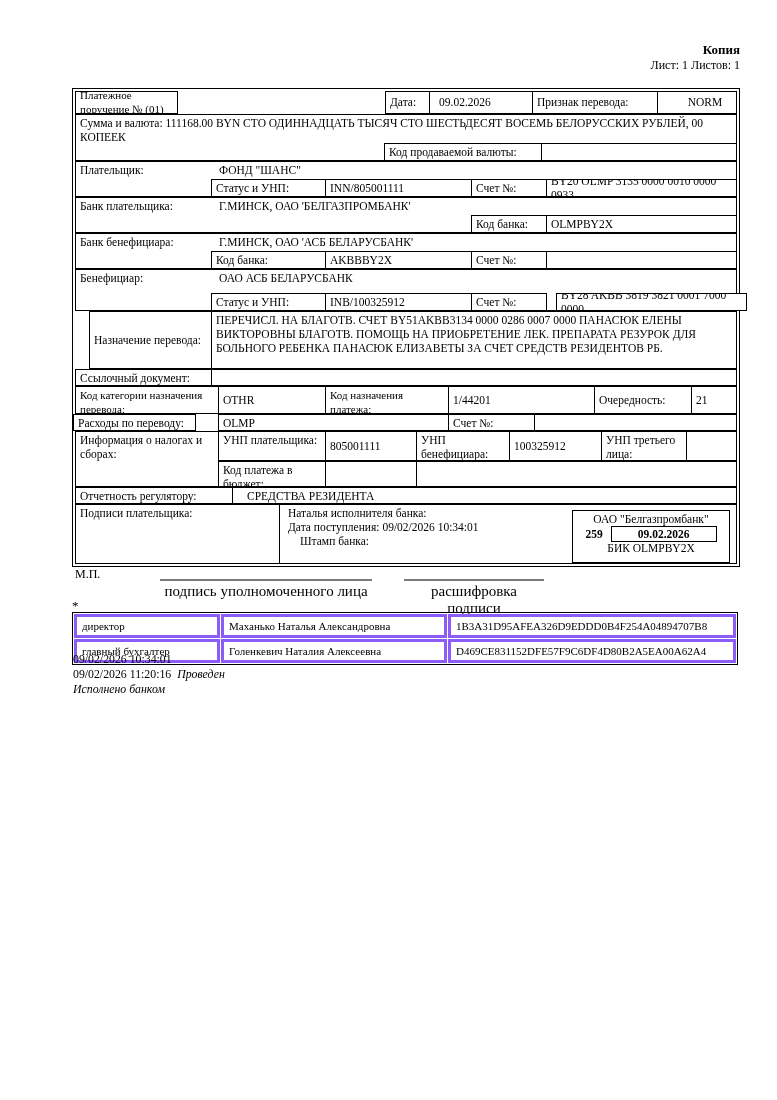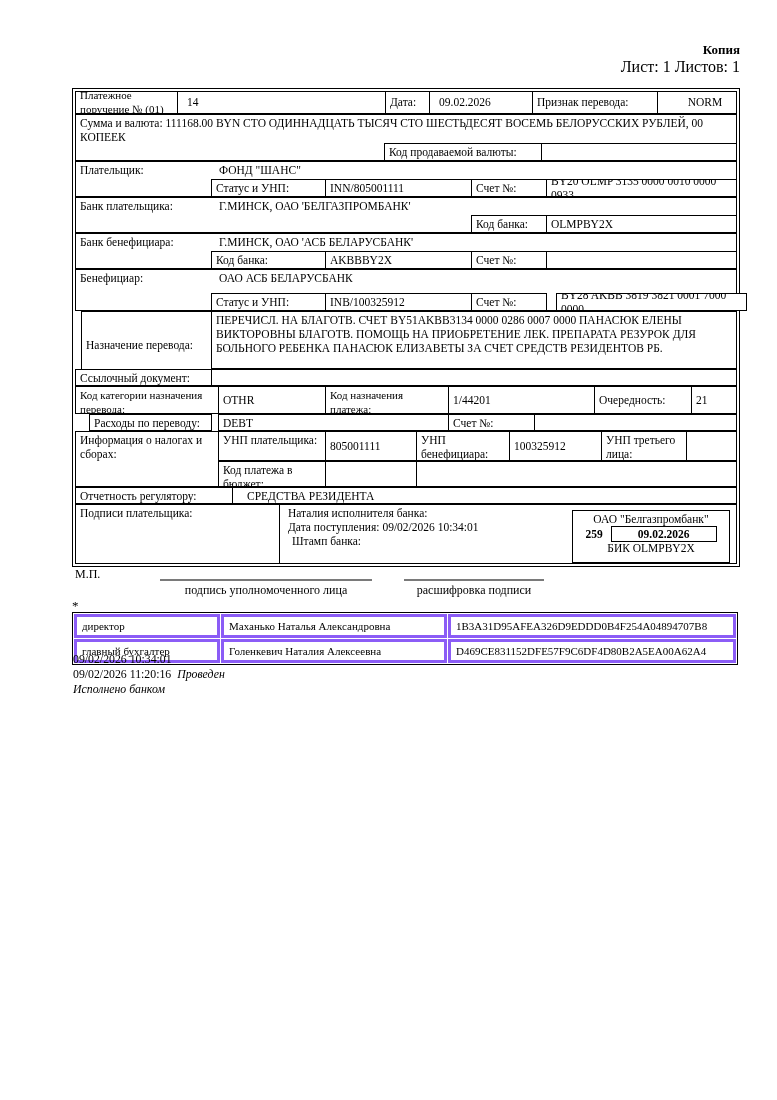--- a/index.html
+++ b/index.html
@@ -5,22 +5,22 @@
   html,body{margin:0;padding:0;background:#fff;}
   body{width:777px;height:1100px;position:relative;font-family:"Liberation Serif",serif;color:#000;}
   .cell{position:absolute;box-sizing:border-box;border:1px solid #000;padding:1px 4px;
         font-size:11.5px;line-height:1.22;overflow:hidden;background:#fff;}
   .cc{display:flex;align-items:center;}
   .ctr{justify-content:center;text-align:right;padding-left:20px;}
   .lbl2{font-size:11px;line-height:1.2;}
   .txt{position:absolute;font-size:11.5px;line-height:1.25;white-space:nowrap;}
   #main-table{position:absolute;left:72px;top:88px;width:666px;height:477px;border:1.5px solid #000;background:#fff;}
   #hdr-copy{position:absolute;top:42px;right:37px;font-weight:bold;font-size:13px;}
-  #hdr-sheet{position:absolute;top:58px;right:37px;font-size:16px;}
-  .sigline{position:absolute;border-top:2px solid #7a7a7a;text-align:center;font-size:12px;padding-top:2px;}
+  #hdr-sheet{position:absolute;top:58px;right:37px;font-size:12px;}
+  .sigline{position:absolute;border-top:2px solid #7a7a7a;text-align:center;font-size:15px;padding-top:2px;}
   #signers{position:absolute;left:72px;top:612px;width:666px;border:1px solid #000;
            border-collapse:separate;border-spacing:1px;table-layout:fixed;}
   #signers td{border:3px solid #8b5cf6;font-size:11px;padding:1px 5px;height:16px;overflow:hidden;white-space:nowrap;}
   .statusline{position:absolute;left:73px;font-size:11.8px;}
   .ital{font-style:italic;}
   .stampbox{position:absolute;border:1px solid #000;display:flex;flex-direction:column;align-items:center;
             font-size:11.5px;padding:2px 0;}
   .stamp-mid{display:flex;align-items:center;gap:8px;margin-top:1px;font-weight:bold;}
   .stamp-date{border:1px solid #000;width:104px;text-align:center;font-size:11.5px;padding:1px 0;}
 </style>
@@ -28,21 +28,20 @@
 <body>
 
 <div id="hdr-copy">Копия</div>
 <div id="hdr-sheet">Лист: 1 Листов: 1</div>
 
 <div id="main-table">
 
   <div class="cell cc" style="left:2px;top:2px;width:103px;height:23px">
       <span class="lbl2">Платежное поручение № (01)</span>
     </div>
-  <div class="cell cc" style="left:104px;top:2px;width:209px;height:23px;padding-left:9px">14</div>
   <div class="cell cc" style="left:312px;top:2px;width:45px;height:23px">Дата:</div>
   <div class="cell cc" style="left:356px;top:2px;width:104px;height:23px;padding-left:9px">09.02.2026</div>
   <div class="cell cc" style="left:459px;top:2px;width:126px;height:23px">Признак перевода:</div>
   <div class="cell cc ctr" style="left:584px;top:2px;width:80px;height:23px">NORM</div>
 
   <div class="cell" style="left:2px;top:25px;width:662px;height:47px">
     <span style="white-space:normal">Сумма и валюта: 111168.00 BYN СТО ОДИННАДЦАТЬ ТЫСЯЧ СТО ШЕСТЬДЕСЯТ ВОСЕМЬ БЕЛОРУССКИХ РУБЛЕЙ, 00 КОПЕЕК</span>
   </div>
   <div class="cell cc" style="left:311px;top:54px;width:158px;height:18px">Код продаваемой валюты:</div>
   <div class="cell cc" style="left:468px;top:54px;width:196px;height:18px"></div>
@@ -70,59 +69,59 @@
   <div class="cell cc" style="left:473px;top:162px;width:191px;height:18px"></div>
 
   <div class="cell" style="left:2px;top:180px;width:662px;height:42px"></div>
   <div class="txt" style="left:7px;top:182px">Бенефициар:</div>
   <div class="txt" style="left:146px;top:182px">ОАО АСБ БЕЛАРУСБАНК</div>
   <div class="cell cc" style="left:138px;top:204px;width:115px;height:18px">Статус и УНП:</div>
   <div class="cell cc" style="left:252px;top:204px;width:147px;height:18px">INB/100325912</div>
   <div class="cell cc" style="left:398px;top:204px;width:76px;height:18px">Счет №:</div>
   <div class="cell cc" style="left:483px;top:204px;width:191px;height:18px">BY28 AKBB 3819 3821 0001 7000 0000</div>
 
-  <div class="cell cc" style="left:8px;top:222px;width:137px;height:69px">Назначение перевода:</div>
+  <div class="cell cc" style="left:16px;top:222px;width:137px;height:58px">Назначение перевода:</div>
   <div class="cell" style="left:138px;top:222px;width:526px;height:58px">
     <span style="white-space:normal">ПЕРЕЧИСЛ. НА БЛАГОТВ. СЧЕТ BY51AKBB3134 0000 0286 0007 0000 ПАНАСЮК ЕЛЕНЫ ВИКТОРОВНЫ БЛАГОТВ. ПОМОЩЬ НА ПРИОБРЕТЕНИЕ ЛЕК. ПРЕПАРАТА РЕЗУРОК ДЛЯ БОЛЬНОГО РЕБЕНКА ПАНАСЮК ЕЛИЗАВЕТЫ  ЗА СЧЕТ СРЕДСТВ РЕЗИДЕНТОВ РБ.</span>
   </div>
 
   <div class="cell cc" style="left:2px;top:280px;width:137px;height:17px">Ссылочный документ:</div>
   <div class="cell cc" style="left:138px;top:280px;width:526px;height:17px"></div>
 
   <div class="cell" style="left:2px;top:297px;width:144px;height:28px"><span class="lbl2" style="white-space:normal">Код категории назначения перевода:</span></div>
   <div class="cell cc" style="left:145px;top:297px;width:108px;height:28px">OTHR</div>
   <div class="cell" style="left:252px;top:297px;width:124px;height:28px"><span class="lbl2" style="white-space:normal">Код назначения платежа:</span></div>
   <div class="cell cc" style="left:375px;top:297px;width:147px;height:28px">1/44201</div>
   <div class="cell cc" style="left:521px;top:297px;width:98px;height:28px">Очередность:</div>
   <div class="cell cc" style="left:618px;top:297px;width:46px;height:28px">21</div>
 
-  <div class="cell cc" style="left:16px;top:325px;width:123px;height:17px">Расходы по переводу:</div>
-  <div class="cell cc" style="left:145px;top:325px;width:231px;height:17px">DEBT</div>
+  <div class="cell cc" style="left:0;top:325px;width:123px;height:17px">Расходы по переводу:</div>
+  <div class="cell cc" style="left:145px;top:325px;width:231px;height:17px">OLMP</div>
   <div class="cell cc" style="left:375px;top:325px;width:87px;height:17px">Счет №:</div>
   <div class="cell cc" style="left:461px;top:325px;width:203px;height:17px"></div>
 
   <div class="cell" style="left:2px;top:342px;width:144px;height:56px"><span style="white-space:normal">Информация о налогах и сборах:</span></div>
   <div class="cell" style="left:145px;top:342px;width:108px;height:30px"><span style="white-space:normal">УНП плательщика:</span></div>
   <div class="cell cc" style="left:252px;top:342px;width:92px;height:30px">805001111</div>
   <div class="cell" style="left:343px;top:342px;width:94px;height:30px"><span style="white-space:normal">УНП бенефициара:</span></div>
   <div class="cell cc" style="left:436px;top:342px;width:93px;height:30px">100325912</div>
   <div class="cell" style="left:528px;top:342px;width:86px;height:30px"><span style="white-space:normal">УНП третьего лица:</span></div>
   <div class="cell cc" style="left:613px;top:342px;width:51px;height:30px"></div>
   <div class="cell" style="left:145px;top:372px;width:108px;height:26px"><span style="white-space:normal">Код платежа в бюджет:</span></div>
   <div class="cell cc" style="left:252px;top:372px;width:92px;height:26px"></div>
   <div class="cell" style="left:343px;top:372px;width:321px;height:26px"></div>
 
   <div class="cell cc" style="left:2px;top:398px;width:158px;height:17px">Отчетность регулятору:</div>
   <div class="cell cc" style="left:159px;top:398px;width:505px;height:17px;padding-left:14px">СРЕДСТВА РЕЗИДЕНТА</div>
 
   <div class="cell" style="left:2px;top:415px;width:205px;height:60px"><span>Подписи плательщика:</span></div>
   <div class="cell" style="left:206px;top:415px;width:458px;height:60px">
-    <div style="margin-left:4px">Наталия исполнителя банка:</div>
+    <div style="margin-left:4px">Наталья исполнителя банка:</div>
     <div style="margin-left:4px">Дата поступления: 09/02/2026 10:34:01</div>
-    <div style="margin-left:8px">Штамп банка:</div>
+    <div style="margin-left:16px">Штамп банка:</div>
   </div>
 
   <div class="stampbox" style="left:499px;top:421px;width:156px;height:47px">
     <div>ОАО "Белгазпромбанк"</div>
     <div class="stamp-mid">
       <span>259</span>
       <span class="stamp-date">09.02.2026</span>
     </div>
     <div>БИК OLMPBY2X</div>
   </div>

